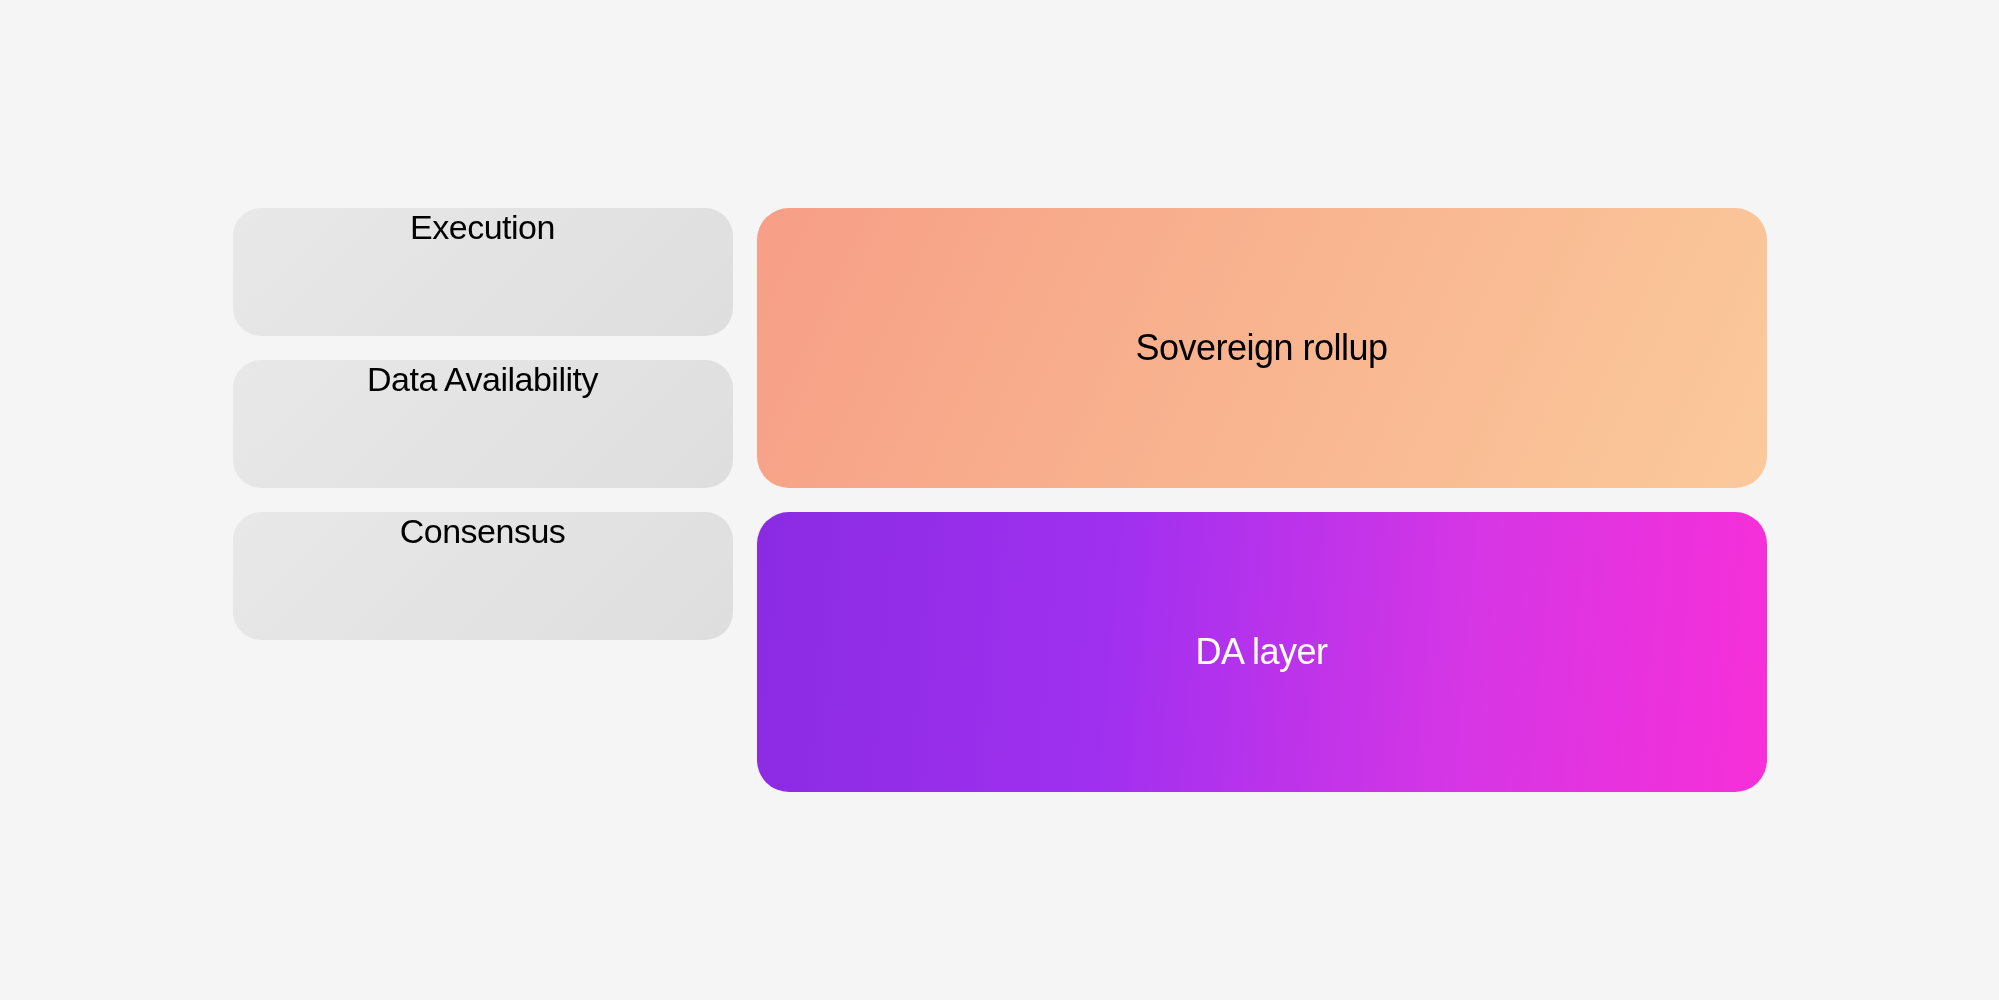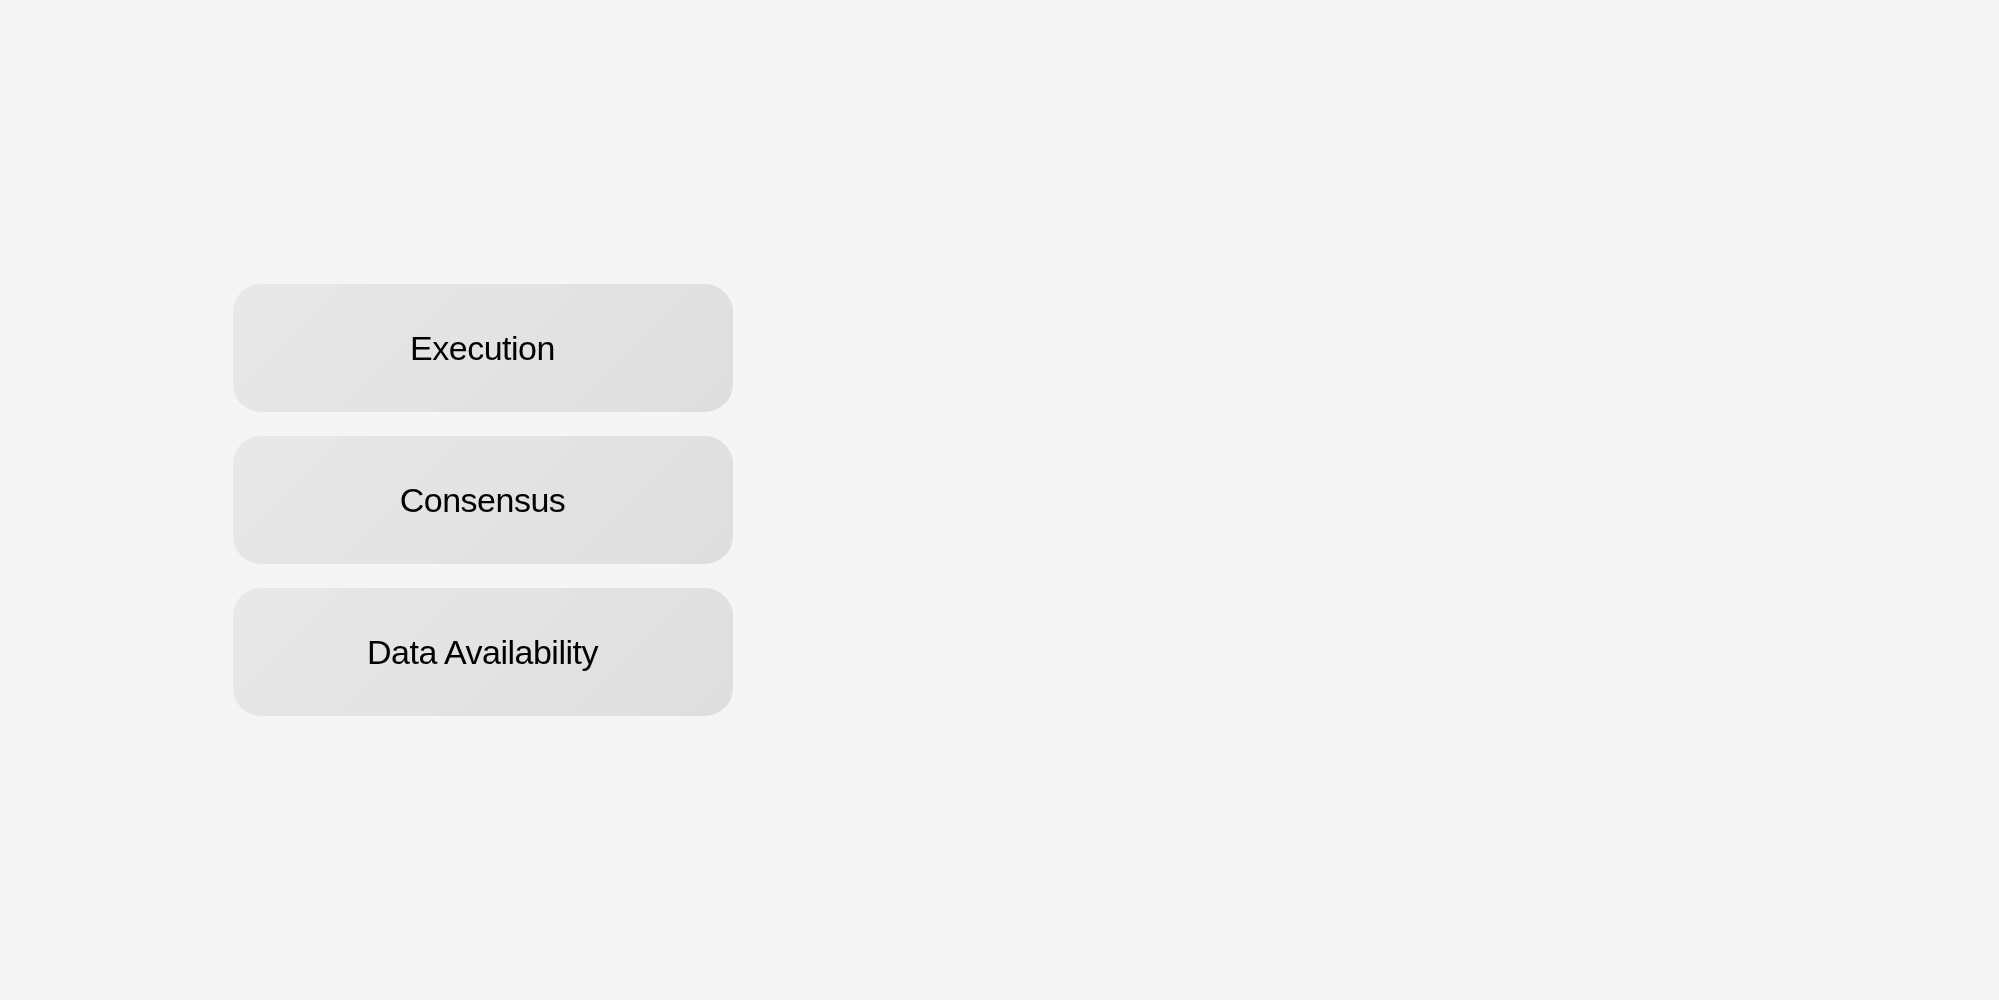--- a/index.html
+++ b/index.html
@@ -36,21 +36,21 @@
       flex-direction: column;
       gap: 24px;
       width: 1010px;
     }
     
     .grey-box {
       background: linear-gradient(135deg, #e8e8e8 0%, #dedede 100%);
       border-radius: 28px;
       height: 128px;
       display: flex;
-      align-items: center;
+      align-items: flex-start;
       justify-content: center;
       font-size: 34px;
       font-weight: 500;
       color: #000;
       letter-spacing: -0.5px;
     }
     
     .sovereign-box {
       background: linear-gradient(115deg, #f79e87 0%, #f8b08d 40%, #fbc99c 100%);
       border-radius: 32px;
@@ -79,21 +79,27 @@
   </style>
 </head>
 <body>
 
 <div class="diagram-container">
   <div class="left-column">
     <div class="grey-box">
       <span>Execution</span>
     </div>
     <div class="grey-box">
-      <span>Consensus</span>
+      <span>Data Availability</span>
     </div>
     <div class="grey-box">
-      <span>Data Availability</span>
+      <span>Consensus</span>
     </div>
   </div>
   <div class="right-column">
+    <div class="sovereign-box">
+      <span>Sovereign rollup</span>
+    </div>
+    <div class="da-box">
+      <span>DA layer</span>
+    </div>
   </div>
 </div>
 
 </body></html>

